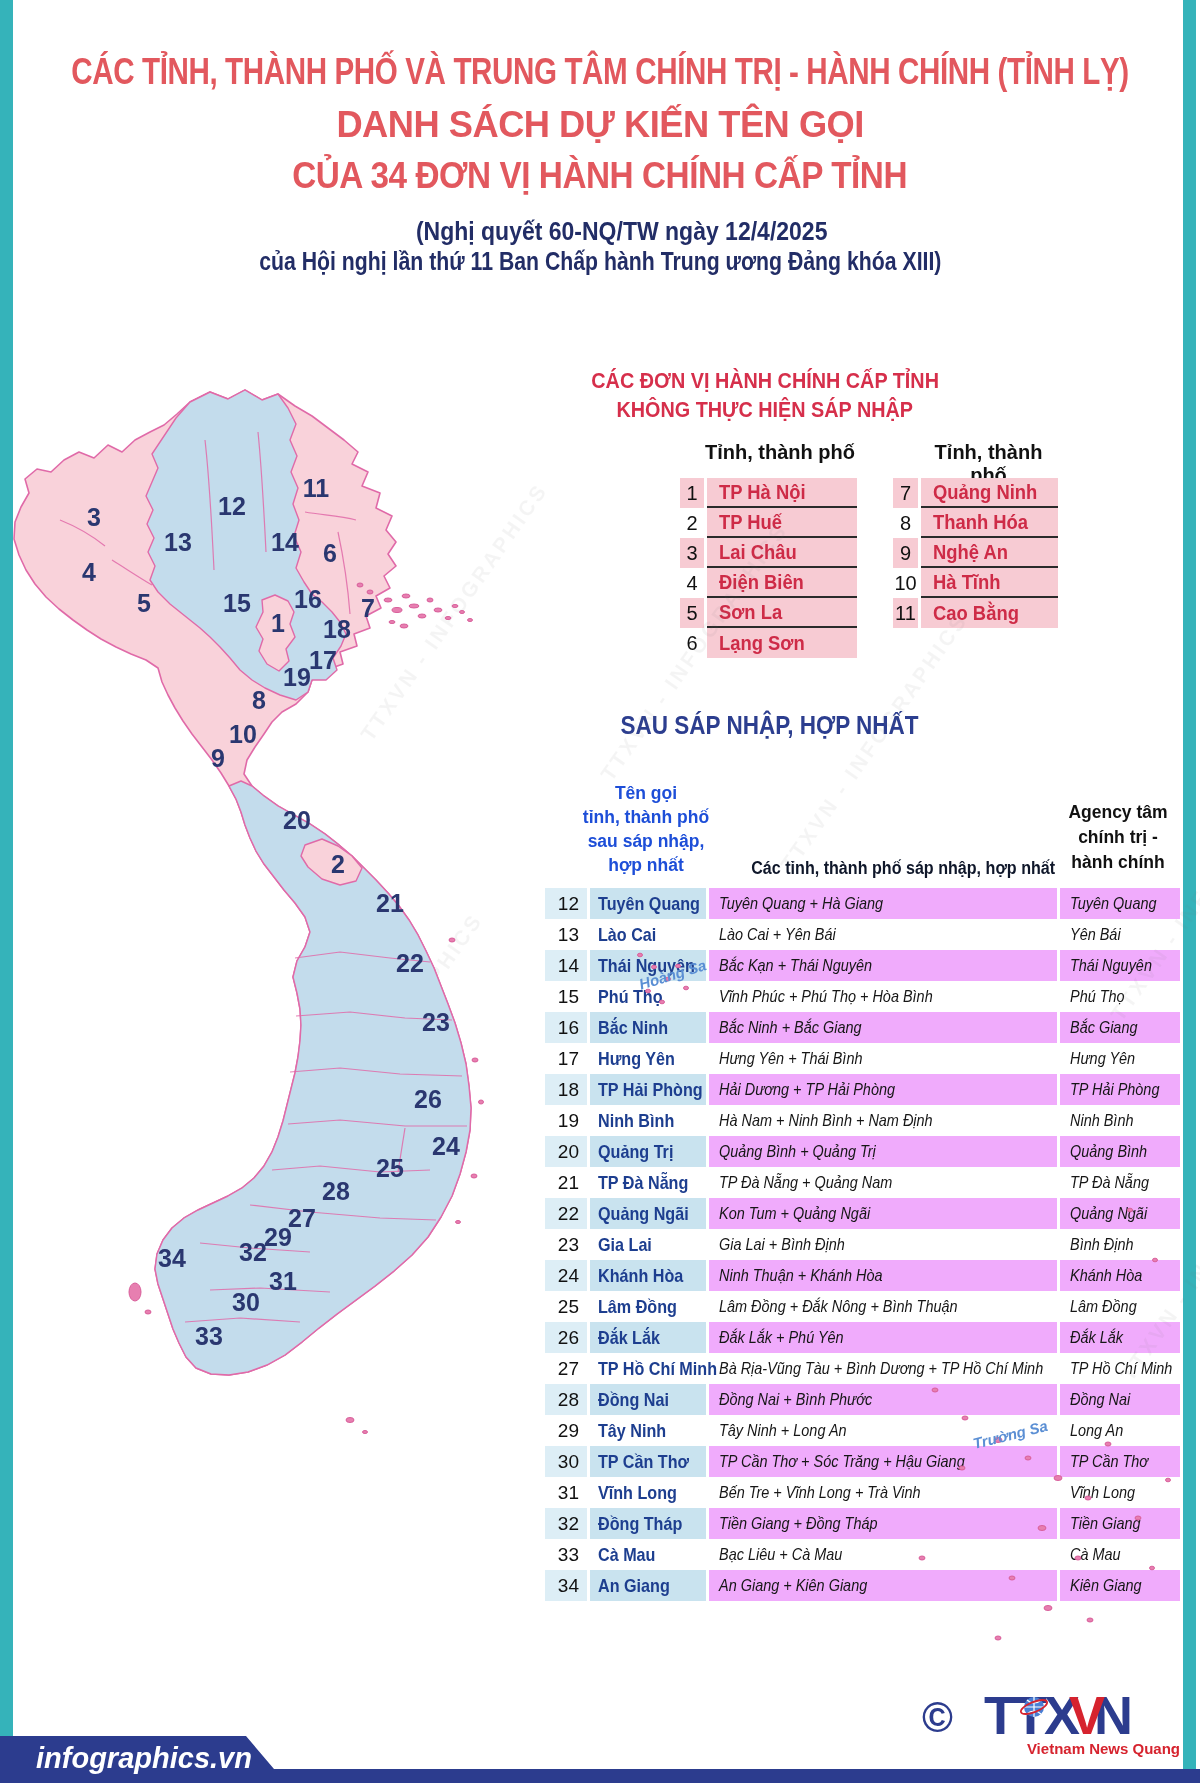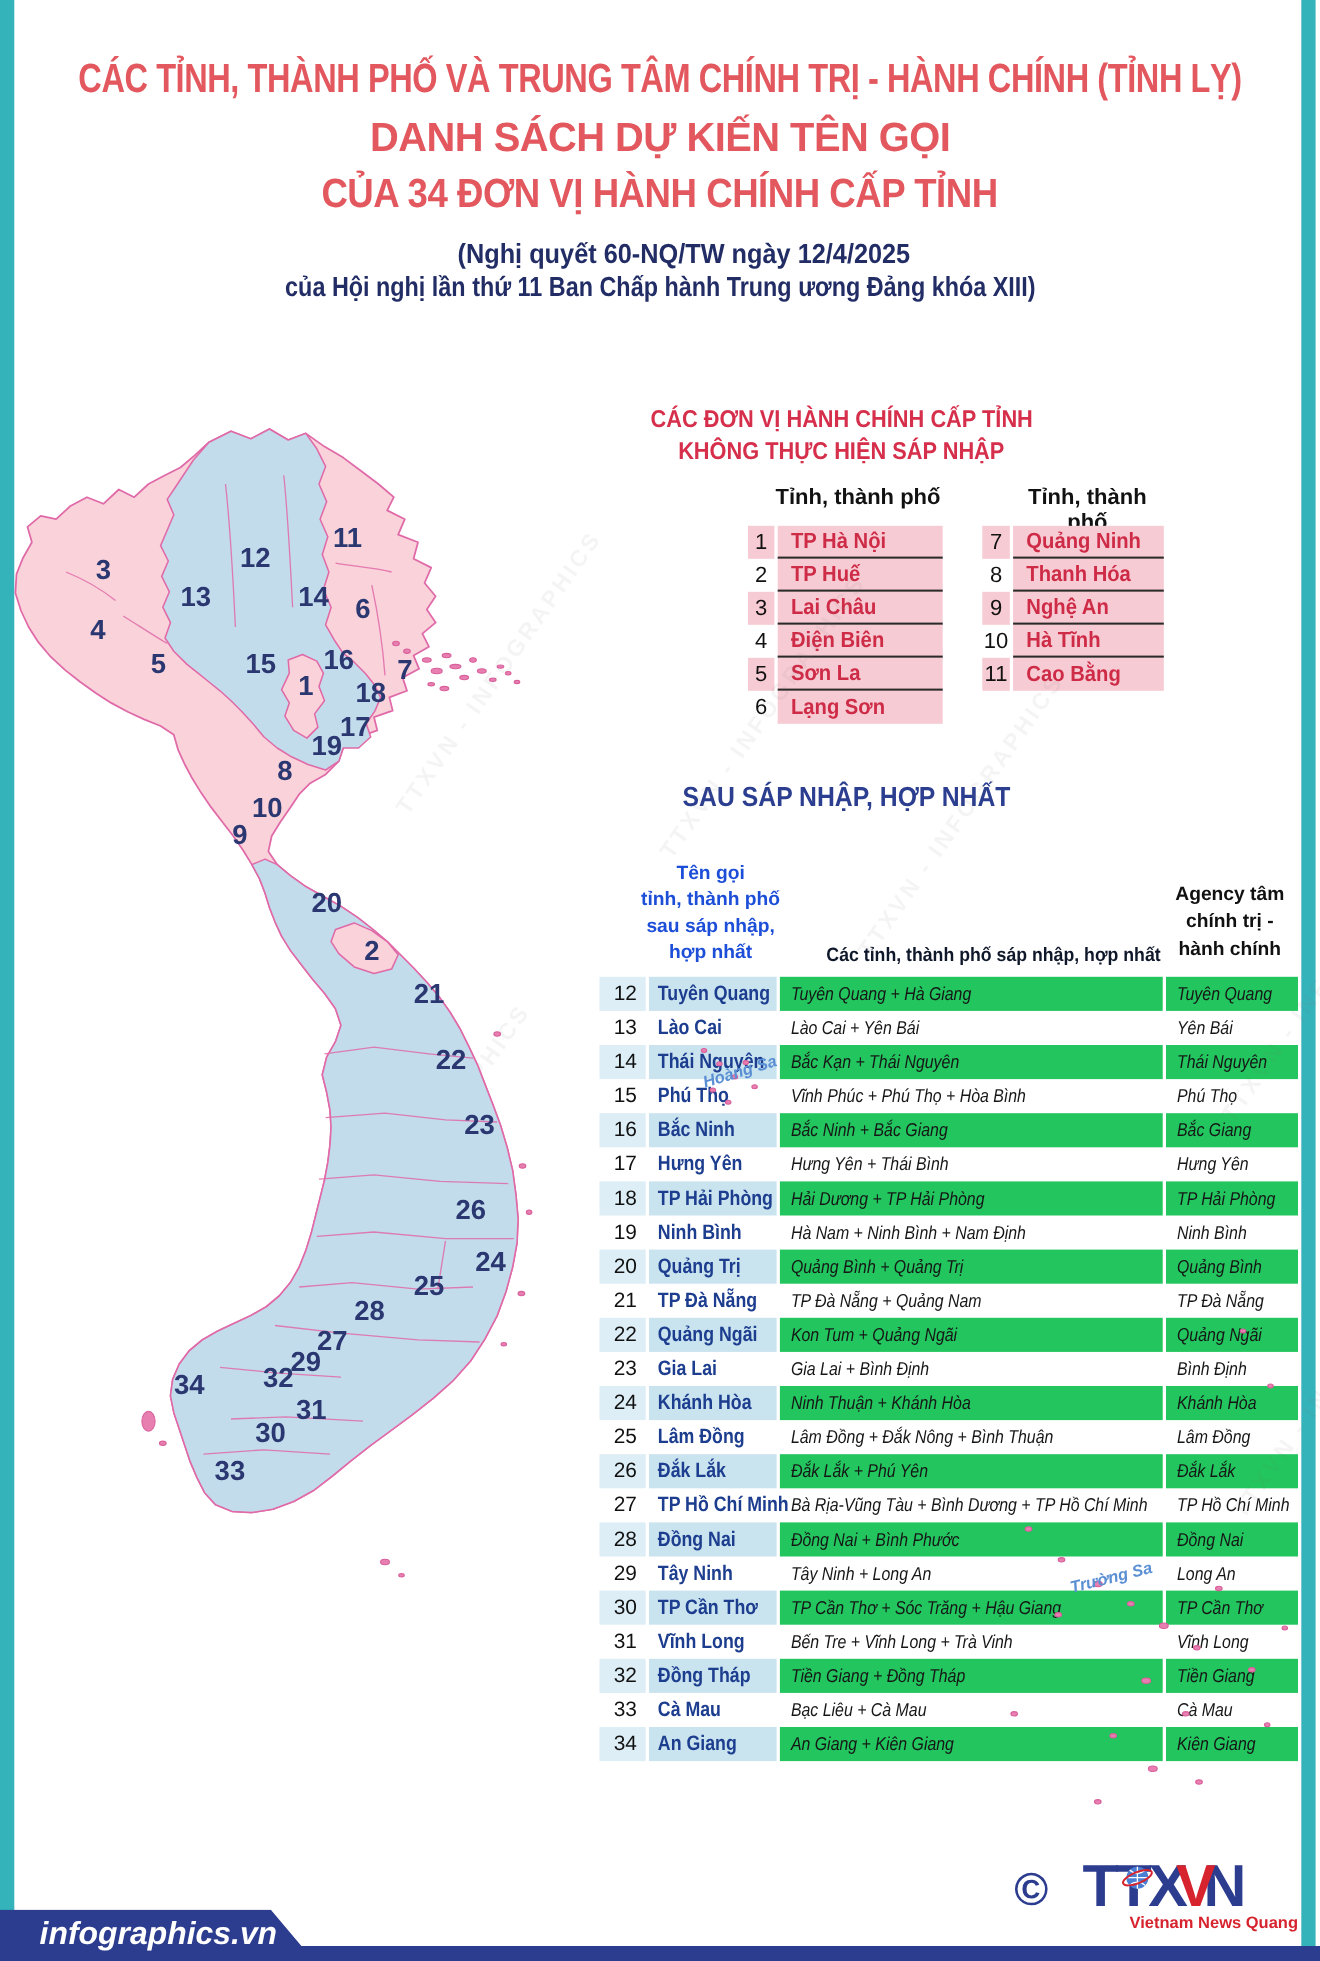--- a/index.html
+++ b/index.html
@@ -57,21 +57,21 @@
   .t2h2 span{transform:scaleX(.92);}
   .t2h3{position:absolute;top:800px;left:1038px;width:160px;text-align:center;
         font-weight:bold;font-size:17.5px;line-height:25px;color:#111;}
   .t2{position:absolute;top:888px;left:545px;}
   .t2-row{display:grid;grid-template-columns:42px 116px 348px 120px;column-gap:3px;height:31px;}
   .t2-num{font-size:19px;color:#111;text-align:right;padding-right:8px;line-height:31px;}
   .t2-name{color:#1d3e8f;font-weight:bold;font-size:19px;line-height:31px;padding-left:8px;white-space:nowrap;overflow:visible;}
   .t2-merge,.t2-center{font-style:italic;font-size:17px;color:#161616;line-height:31px;padding-left:10px;white-space:nowrap;}
   .t2-row.alt .t2-num{background:#ddeef6;}
   .t2-row.alt .t2-name{background:#c9e3ef;}
-  .t2-row.alt .t2-merge,.t2-row.alt .t2-center{background:#22c55e;}
+  .t2-row.alt .t2-merge,.t2-row.alt .t2-center{background:#f0abfc;}
   .sqz2{transform:scaleX(.85);transform-origin:left center;display:inline-block;}
 
   
   svg.mapsvg{position:absolute;left:0;top:0;z-index:4;pointer-events:none;}
   .land{fill:#f9d2da;stroke:#e06aa8;stroke-width:1.6;stroke-linejoin:round;}
   .bluereg{fill:#c3dcec;stroke:#e06aa8;stroke-width:1.4;stroke-linejoin:round;}
   .pinkreg{fill:#f9d2da;stroke:#e06aa8;stroke-width:1.4;stroke-linejoin:round;}
   .ibord{fill:none;stroke:#e06aa8;stroke-width:1.2;opacity:.85;}
   .isl{fill:#e77fb0;stroke:#d95f9b;stroke-width:1;}
   .mnum{font-family:"Liberation Sans",sans-serif;font-size:25px;font-weight:600;

